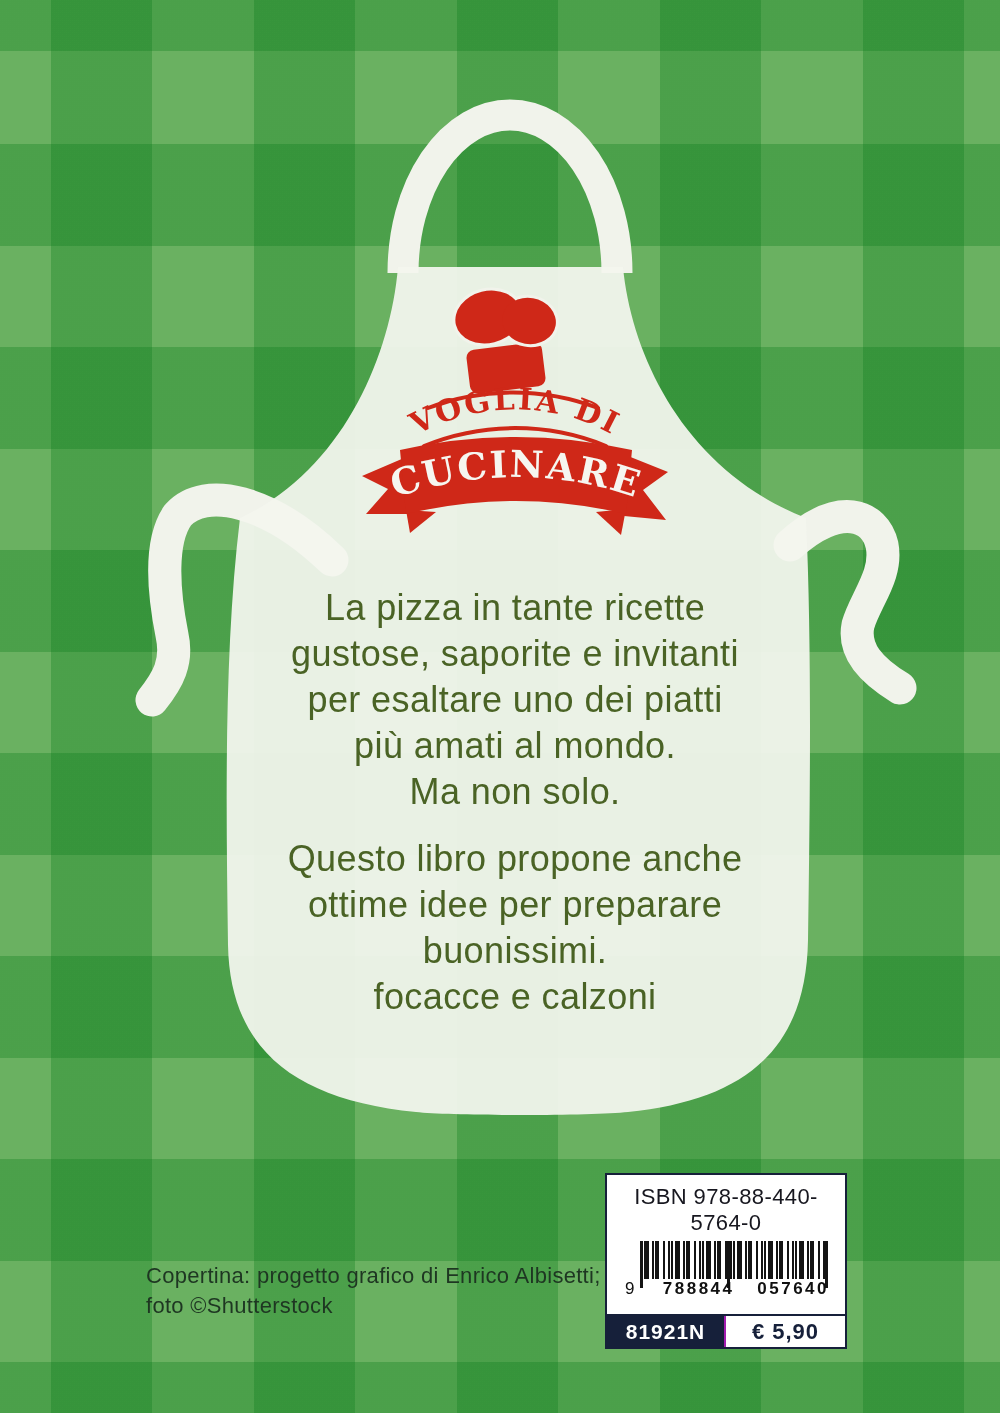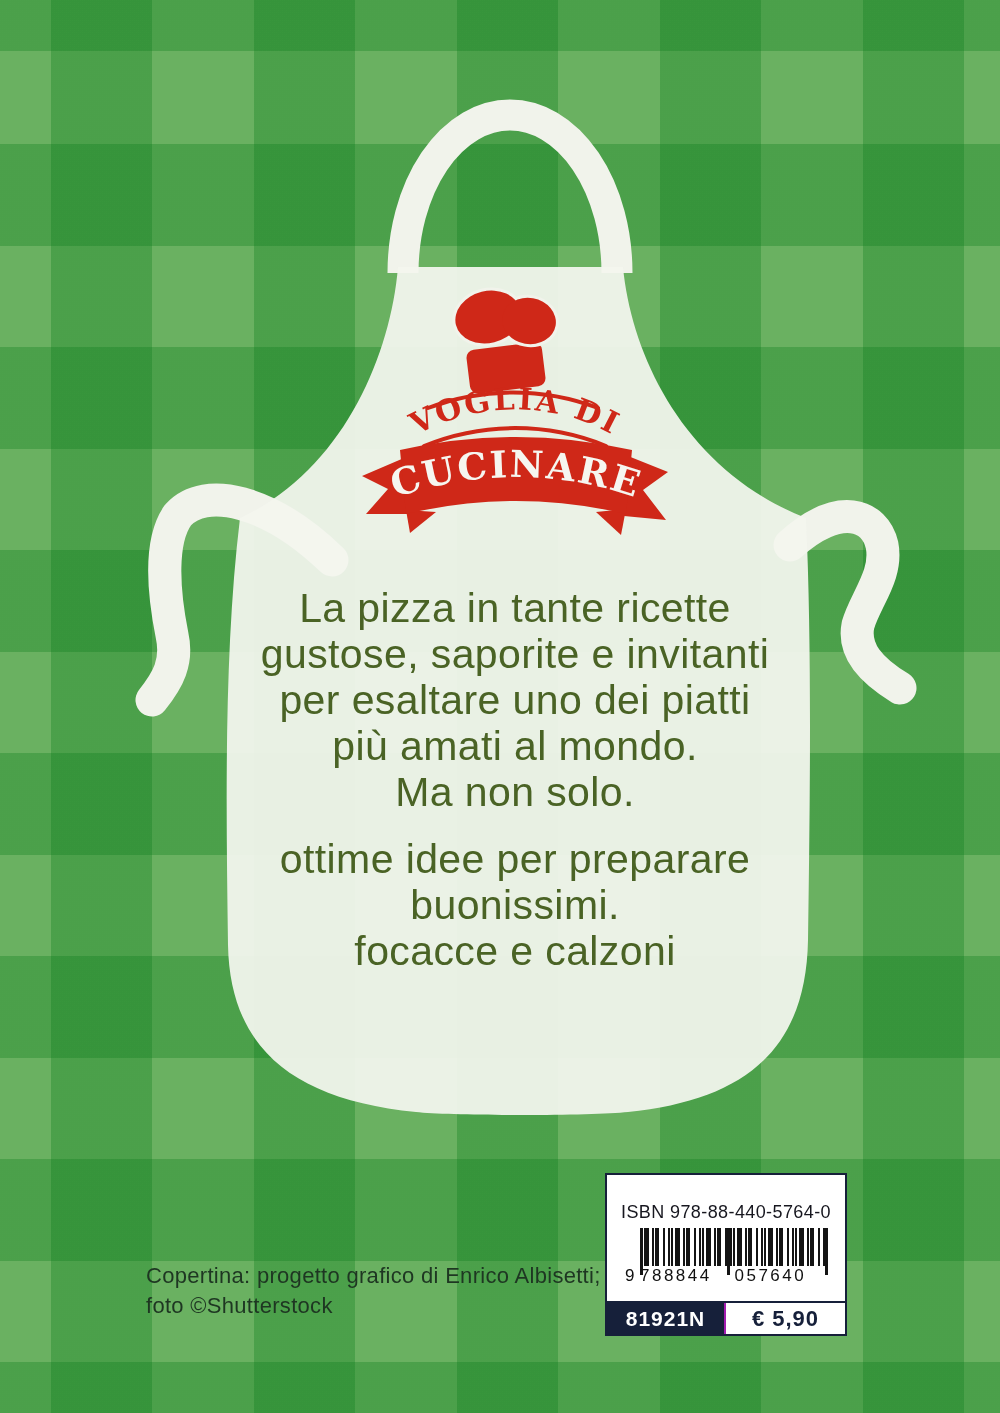--- a/index.html
+++ b/index.html
@@ -11,61 +11,61 @@
       repeating-linear-gradient(90deg, rgba(13,125,28,0.33) 0 101.5px, transparent 101.5px 203px),
       repeating-linear-gradient(0deg,  rgba(13,125,28,0.33) 0 101.5px, transparent 101.5px 203px);
     background-position: 51px 51px;
   }
   .apron-layer { position:absolute; left:0; top:0; }
 
   .blurb {
     position:absolute; left:205px; top:585px; width:620px;
     text-align:center; white-space:nowrap;
     font-family:"Liberation Sans", sans-serif;
-    font-size:41px; line-height:46px; letter-spacing:0.4px;
+    font-size:36px; line-height:46px; letter-spacing:0.4px;
     color:#4a6325;
   }
   .blurb .para2 { margin-top:21px; }
 
   .credits {
     position:absolute; left:146px; top:1261px;
     font-family:"Liberation Sans", sans-serif;
     font-size:22px; line-height:30px; letter-spacing:0.3px;
     color:#1e3622;
   }
 
   .isbn {
     position:absolute; left:605px; top:1173px; width:238px;
     background:#ffffff; border:2px solid #16203a;
     font-family:"Liberation Sans", sans-serif;
   }
   .isbn-label {
-    padding-top:27px; text-align:center;
-    font-size:18px; letter-spacing:0.4px; color:#17171f;
+    padding-top:9px; text-align:center;
+    font-size:22px; letter-spacing:0.4px; color:#17171f;
   }
   .barcode { position:relative; height:60px; margin:5px 16px 0 18px; }
   .bars {
     position:absolute; left:15px; right:1px; top:0; height:38px;
     background:repeating-linear-gradient(90deg,
       #141414 0 2px,  transparent 2px 4px,
       #141414 4px 9px, transparent 9px 12px,
       #141414 12px 14px, transparent 14px 15px,
       #141414 15px 19px, transparent 19px 23px,
       #141414 23px 25px, transparent 25px 28px,
       #141414 28px 30px, transparent 30px 31px);
   }
   .guard { position:absolute; top:0; width:3px; height:47px; background:#141414; }
   .g1 { left:15px; } .g2 { left:50%; } .g3 { right:1px; }
   .digits {
     position:absolute; left:0; right:0; bottom:2px;
     display:flex; align-items:flex-end;
     font-size:17px; letter-spacing:2.5px; color:#101010;
   }
   .digits .lead { width:15px; }
-  .digits .grp  { flex:1; text-align:left; }
+  .digits .grp  { flex:1; text-align:right;font-weight:bold; }
   .isbn-footer { display:flex; height:31px; border-top:2px solid #16203a; font-weight:bold;margin-top:13px; }
   .code-cell {
     width:117px; background:#16203a; color:#ffffff; font-size:21px; letter-spacing:1px;
     display:flex; align-items:center; justify-content:center;
   }
   .price-cell {
     flex:1; background:#ffffff; color:#16203a; font-size:22px; letter-spacing:1px;
     display:flex; align-items:center; justify-content:center;
     border-left:2px solid #a21caf;
   }
@@ -129,20 +129,21 @@
 
   <div class="blurb">
     <div class="para1">
       <div>La pizza in tante ricette</div>
       <div>gustose, saporite e invitanti</div>
       <div>per esaltare uno dei piatti</div>
       <div>più amati al mondo.</div>
       <div>Ma non solo.</div>
     </div>
     <div class="para2">
+      <div>Questo libro propone anche</div>
       <div>ottime idee per preparare</div>
       <div>buonissimi.</div>
       <div>focacce e calzoni</div>
     </div>
   </div>
 
   <div class="credits">
     <div>Copertina: progetto grafico di Enrico Albisetti;</div>
     <div>foto ©Shutterstock</div>
   </div>

